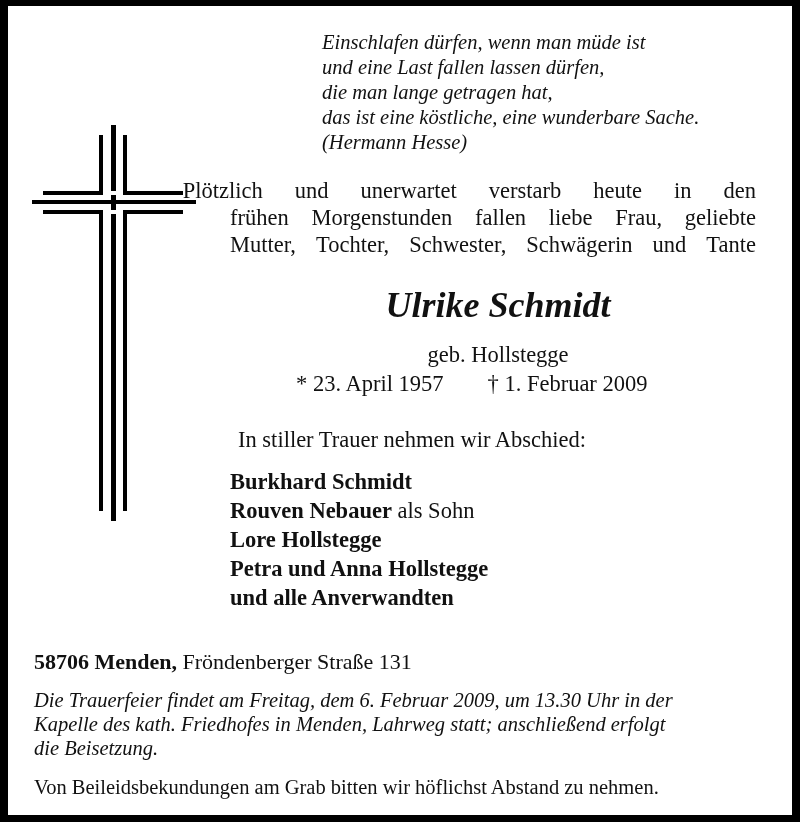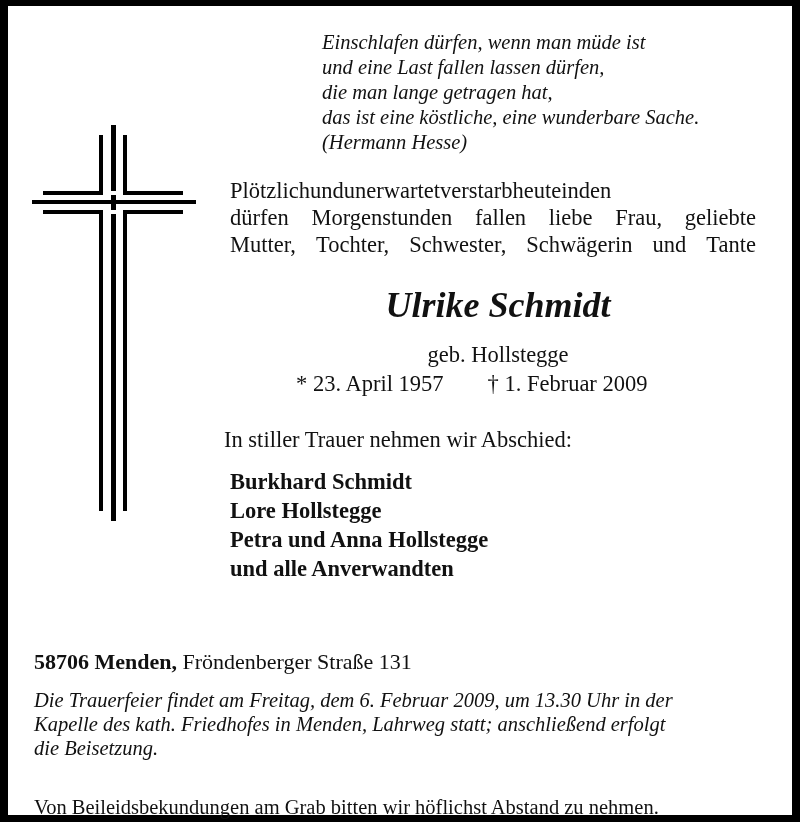--- a/index.html
+++ b/index.html
@@ -24,33 +24,33 @@
   
   .intro { position: absolute; left: 230px; top: 177px; width: 526px; font-size: 22.5px; line-height: 27px; text-align: justify; text-align-last: justify; }
   .intro .line { display: block; text-align: justify; text-align-last: justify; white-space: nowrap; }
 
   .name { position: absolute; left: 230px; width: 536px; top: 283px; text-align: center; font-size: 36px; font-weight: bold; font-style: italic; line-height: 44px; letter-spacing: 0px; }
   .maiden { position: absolute; left: 230px; width: 536px; top: 341px; text-align: center; font-size: 22.5px; line-height: 28px; }
   .dates { position: absolute; left: 296px; top: 370px; font-size: 22.5px; line-height: 28px; white-space: nowrap; }
   .dates span { display: inline-block; }
   .dates .died { margin-left: 44px; }
 
-  .mourn { position: absolute; left: 224px; top: 426px; font-size: 22.5px; line-height: 28px; white-space: nowrap; }
+  .mourn { position: absolute; left: 238px; top: 426px; font-size: 22.5px; line-height: 28px; white-space: nowrap; }
 
   .family { position: absolute; left: 230px; top: 467px; font-size: 22.5px; line-height: 29px; }
   .family .row { display: block; white-space: nowrap; }
   .family b { font-weight: bold; }
 
   .address { position: absolute; left: 34px; top: 648px; font-size: 22px; line-height: 28px; white-space: nowrap; text-align: right; }
   .address b { font-weight: bold; }
 
   .service { position: absolute; left: 34px; top: 688px; width: 722px; font-size: 20.5px; line-height: 24px; font-style: italic; }
   .service .line { display: block; white-space: nowrap; }
 
-  .closing { position: absolute; left: 34px; top: 775px; width: 722px; font-size: 20.5px; line-height: 24px; white-space: nowrap; margin-top: 20px; }
+  .closing { position: absolute; left: 34px; top: 775px; width: 722px; font-size: 20.5px; line-height: 24px; white-space: nowrap; }
 </style>
 </head>
 <body>
 
 <div class="frame"></div>
 
 <div class="poem serif">
   <span class="line">Einschlafen dürfen, wenn man müde ist</span>
   <span class="line">und eine Last fallen lassen dürfen,</span>
   <span class="line">die man lange getragen hat,</span>
@@ -72,31 +72,31 @@
   <div style="position:absolute; left:99px; top:204px; width:4px; height:6px; background:#fff;"></div>
   <div style="position:absolute; left:123px; top:195px; width:4px; height:5px; background:#fff;"></div>
   <div style="position:absolute; left:123px; top:204px; width:4px; height:6px; background:#fff;"></div>
   <div class="bar" style="left:99px; top:191px; width:4px; height:4px;"></div>
   <div class="bar" style="left:123px; top:191px; width:4px; height:4px;"></div>
   <div class="bar" style="left:99px; top:210px; width:4px; height:4px;"></div>
   <div class="bar" style="left:123px; top:210px; width:4px; height:4px;"></div>
 </div>
 
 <div class="intro serif">
-  <span class="line" style="display: flex; justify-content: flex-start;">
+  <span class="line" style="display: flex; justify-content: flex-end; gap: 32px;">
       <span>Plötzlich</span>
       <span>und</span>
       <span>unerwartet</span>
       <span>verstarb</span>
       <span>heute</span>
       <span>in</span>
       <span>den</span>
     </span>
   <span class="line" style="display: flex; justify-content: space-between;">
-      <span>dürfen</span>
+      <span>frühen</span>
       <span>Morgenstunden</span>
       <span>fallen</span>
       <span>liebe</span>
       <span>Frau,</span>
       <span>geliebte</span>
     </span>
   <span class="line" style="display: flex; justify-content: space-between;">
       <span>Mutter,</span>
       <span>Tochter,</span>
       <span>Schwester,</span>
@@ -109,20 +109,21 @@
 <div class="name serif">Ulrike Schmidt</div>
 <div class="maiden serif">geb. Hollstegge</div>
 <div class="dates serif">
   <span>* 23. April 1957</span><span class="died">† 1. Februar 2009</span>
 </div>
 
 <div class="mourn serif">In stiller Trauer nehmen wir Abschied:</div>
 
 <div class="family serif">
   <span class="row"><b>Burkhard Schmidt</b><span></span></span>
+  <span class="row"><b>Rouven Nebauer</b><span> als Sohn</span></span>
   <span class="row"><b>Lore Hollstegge</b><span></span></span>
   <span class="row"><b>Petra und Anna Hollstegge</b><span></span></span>
   <span class="row"><b>und alle Anverwandten</b><span></span></span>
 </div>
 
 <div class="address serif">
   <b>58706 Menden,</b><span> Fröndenberger Straße 131</span>
 </div>
 
 <div class="service serif">

